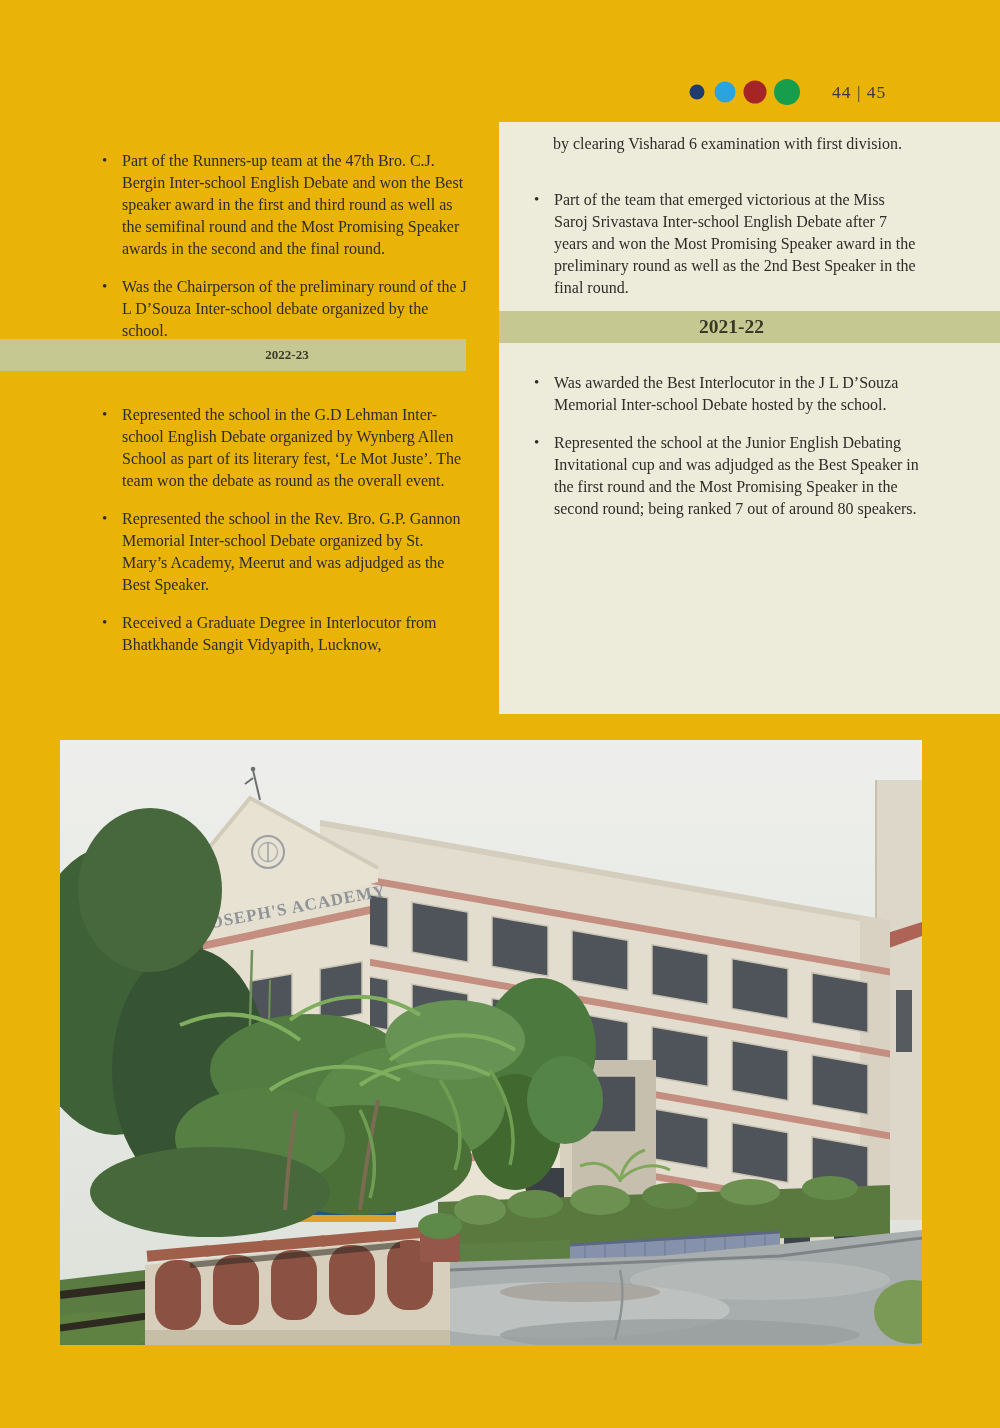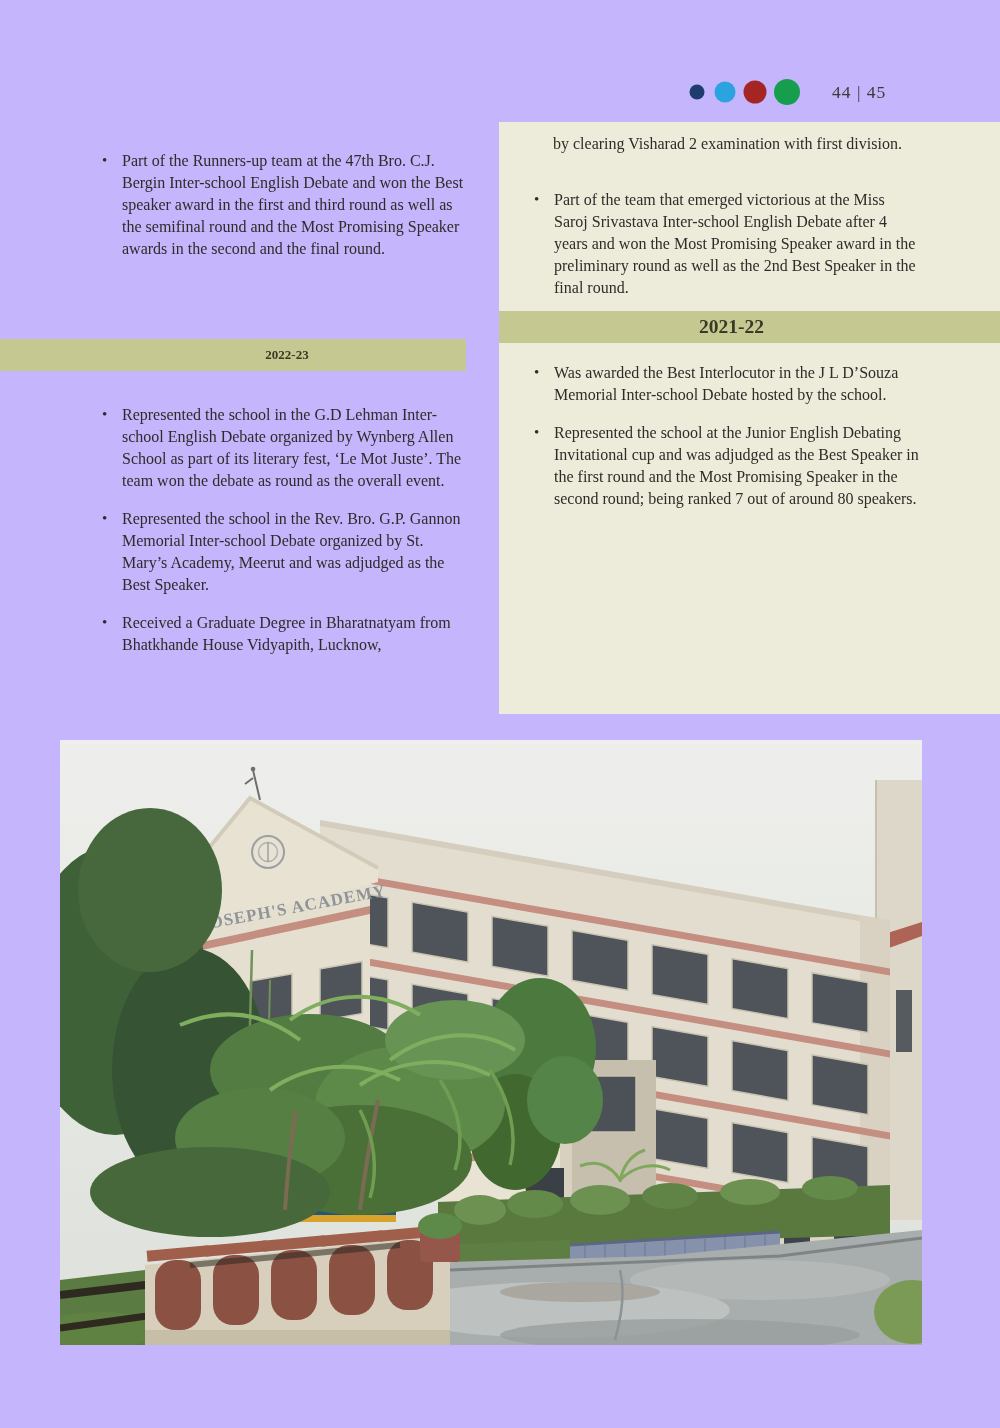--- a/index.html
+++ b/index.html
@@ -1,16 +1,16 @@
 <!DOCTYPE html>
 <html><head>
 <meta charset="utf-8">
 <style>
   html,body{margin:0;padding:0;}
-  .page{position:relative;width:1000px;height:1428px;background:#c4b5fd;
+  .page{position:relative;width:1000px;height:1428px;background:#eab308;
         font-family:"Liberation Serif", serif;color:#2d2c28;overflow:hidden;}
 
   
   .hdr{position:absolute;left:688px;top:76px;height:32px;display:flex;align-items:center;}
   .hdr svg{display:block;}
   .pagenum{margin-left:26px;font-size:17.5px;color:#3b3b3b;letter-spacing:1px;}
 
   
   .bullet{position:relative;padding-left:22px;margin-bottom:16px;
           font-size:16px;line-height:22px;}
@@ -22,21 +22,21 @@
              font-weight:bold;font-size:13px;color:#393928;text-align:center;
              line-height:32px;padding-left:108px;box-sizing:border-box;}
   .leftcol-2{position:absolute;left:100px;top:404px;width:368px;}
 
   .panel{position:absolute;left:499px;top:122px;width:501px;height:592px;background:#edecdb;}
   .panel .cont{position:absolute;left:54px;top:11px;width:366px;}
   .rlist1{position:absolute;left:33px;top:67px;width:390px;}
   .band-right{position:absolute;left:0;top:189px;width:501px;height:32px;background:#c5c991;
               font-weight:bold;font-size:19.5px;color:#393928;text-align:center;
               line-height:32px;padding-right:36px;box-sizing:border-box;}
-  .rlist2{position:absolute;left:33px;top:240px;width:390px;}
+  .rlist2{position:absolute;left:33px;top:250px;width:390px;}
 
   
   .photo{position:absolute;left:60px;top:740px;width:862px;height:605px;}
   .photo svg{display:block;width:862px;height:605px;}
 </style>
 </head>
 <body>
 
 <div class="page">
 
@@ -45,34 +45,35 @@
       <circle cx="9" cy="15" r="7.5" fill="#1e3c6d"></circle>
       <circle cx="37" cy="15" r="10.5" fill="#2ba3df"></circle>
       <circle cx="67" cy="15" r="11.5" fill="#a42523"></circle>
       <circle cx="99" cy="15" r="13" fill="#179e4c"></circle>
     </svg>
     <span class="pagenum">44 | 45</span>
   </div>
 
   <div class="leftcol-1">
     <div class="bullet">Part of the Runners-up team at the 47th Bro. C.J. Bergin Inter-school English Debate and won the Best speaker award in the first and third round as well as the semifinal round and the Most Promising Speaker awards in the second and the final round.</div>
+    <div class="bullet">Was the Chairperson of the preliminary round of the J L D’Souza Inter-school debate organized by the school.</div>
   </div>
 
   <div class="band-left">2022-23</div>
 
   <div class="leftcol-2">
     <div class="bullet">Represented the school in the G.D Lehman Inter-school English Debate organized by Wynberg Allen School as part of its literary fest, ‘Le Mot Juste’. The team won the debate as round as the overall event.</div>
     <div class="bullet">Represented the school in the Rev. Bro. G.P. Gannon Memorial Inter-school Debate organized by St. Mary’s Academy, Meerut and was adjudged as the Best Speaker.</div>
-    <div class="bullet">Received a Graduate Degree in Bharatnatyam from Bhatkhande House Vidyapith, Lucknow,</div>
+    <div class="bullet">Received a Graduate Degree in Interlocutor from Bhatkhande Sangit Vidyapith, Lucknow,</div>
   </div>
 
   <div class="panel">
-    <div class="cont">by clearing Visharad 2 examination with first division.</div>
+    <div class="cont">by clearing Visharad 6 examination with first division.</div>
     <div class="rlist1">
-      <div class="bullet">Part of the team that emerged victorious at the Miss Saroj Srivastava Inter-school English Debate after 4 years and won the Most Promising Speaker award in the preliminary round as well as the 2nd Best Speaker in the final round.</div>
+      <div class="bullet">Part of the team that emerged victorious at the Miss Saroj Srivastava Inter-school English Debate after 7 years and won the Most Promising Speaker award in the preliminary round as well as the 2nd Best Speaker in the final round.</div>
     </div>
     <div class="band-right">2021-22</div>
     <div class="rlist2">
       <div class="bullet">Was awarded the Best Interlocutor in the J L D’Souza Memorial Inter-school Debate hosted by the school.</div>
       <div class="bullet">Represented the school at the Junior English Debating Invitational cup and was adjudged as the Best Speaker in the first round and the Most Promising Speaker in the second round; being ranked 7 out of around 80 speakers.</div>
     </div>
   </div>
 
   <div class="photo">
     <svg viewBox="0 0 862 605" preserveAspectRatio="none" font-family="Liberation Serif, serif">

